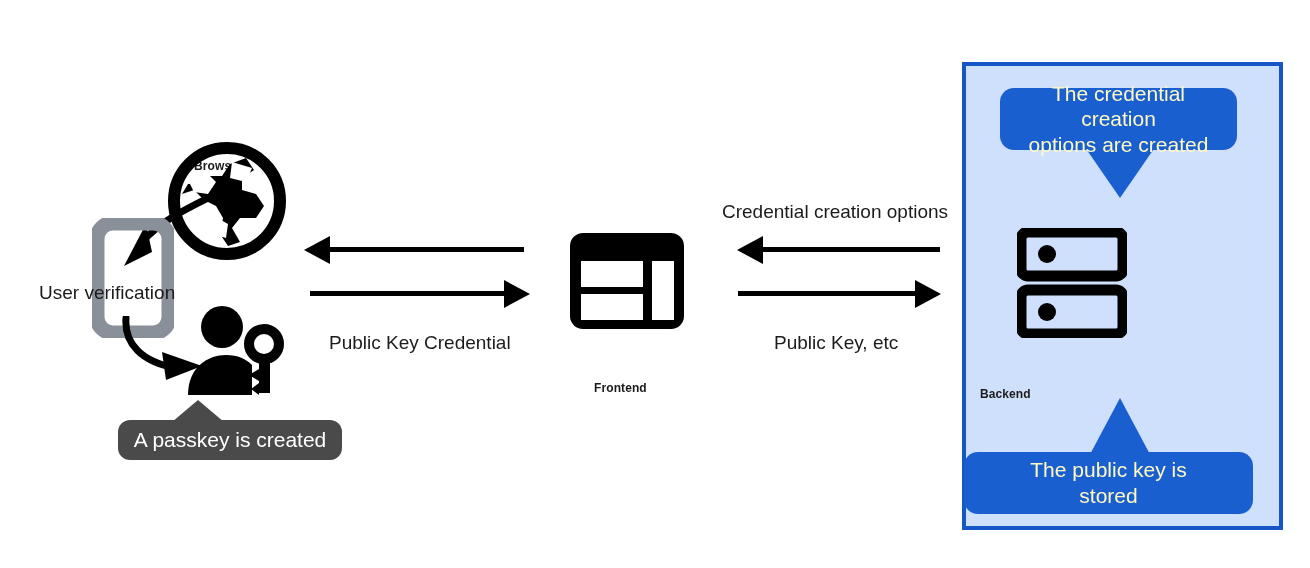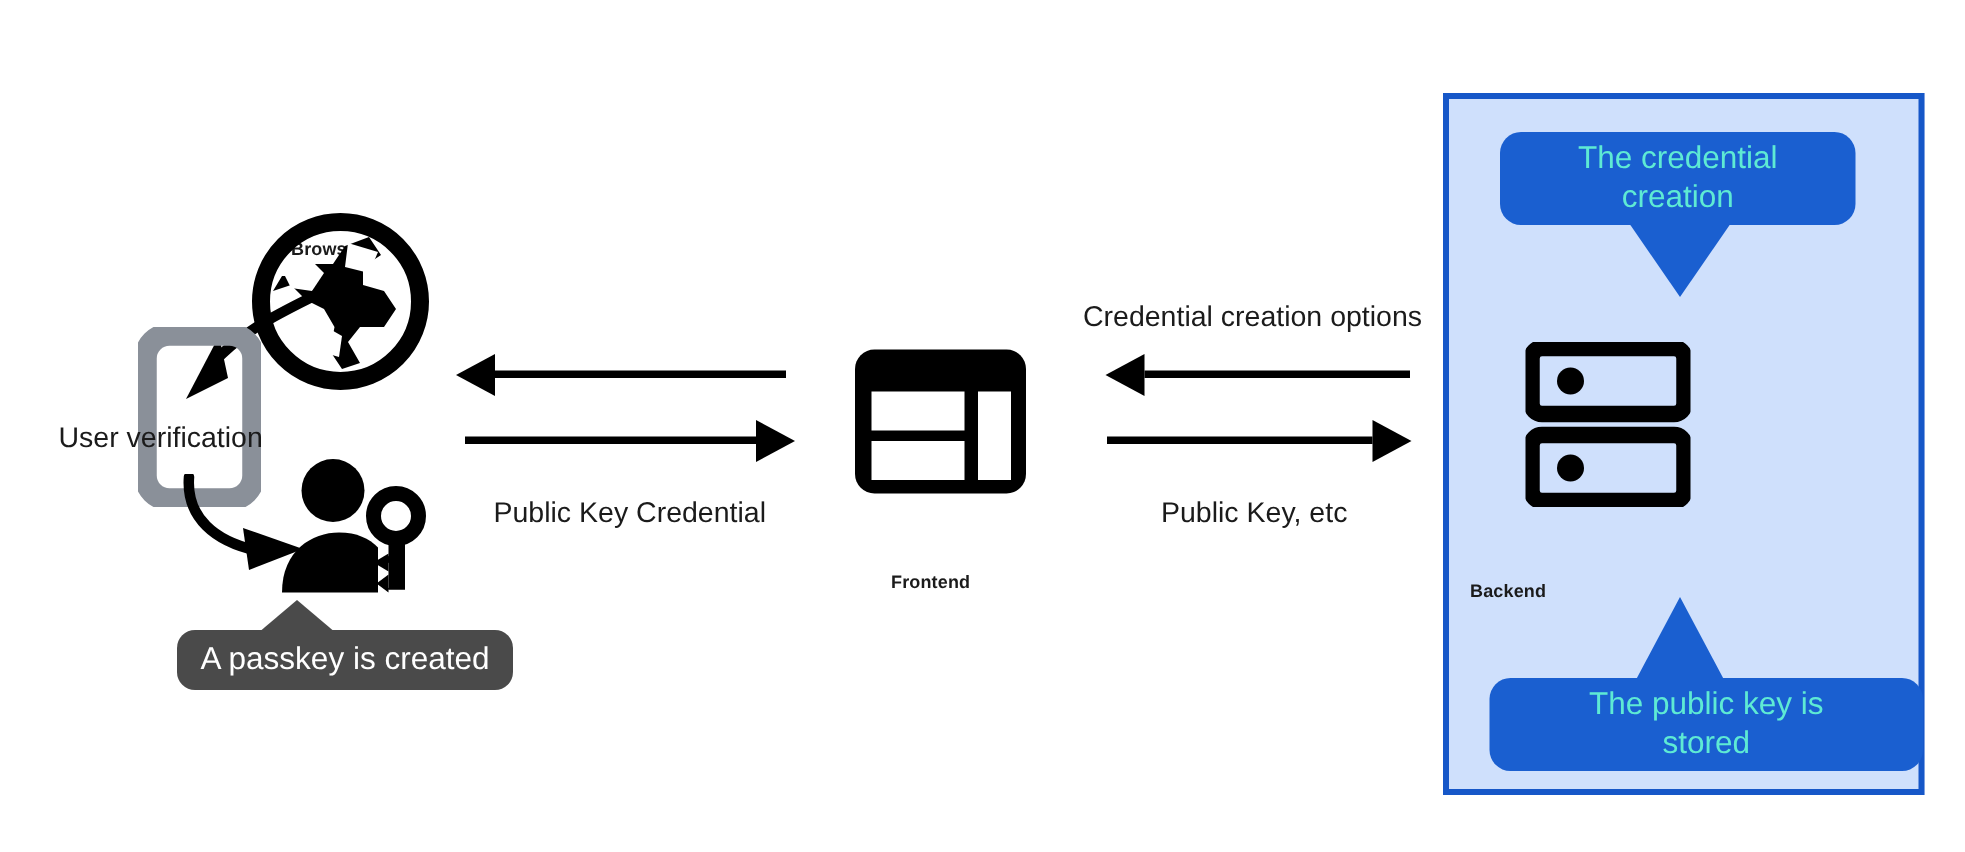--- a/index.html
+++ b/index.html
@@ -64,21 +64,21 @@
     background: #cfe0fc;
     border: 4px solid #1657c8;
     box-sizing: border-box;
   }
 
   
   .callout {
     position: absolute;
     background: #1a5fd0;
     border-radius: 14px;
-    color: #5eead4;
+    color: #fef9c3;
     font-size: 21px;
     font-weight: 400;
     text-align: center;
     display: flex;
     align-items: center;
     justify-content: center;
     line-height: 1.22;
     box-sizing: border-box;
     padding: 7px 12px;
   }
@@ -126,37 +126,38 @@
 
 <div id="canvas">
 
   <div class="abs blue-panel" style="left:962px; top:62px; width:321px; height:468px;"></div>
 
   <div class="callout-tail tail-down" style="left:1080px; top:140px;"></div>
 
   <div class="callout" style="left:1000px; top:88px; width:237px; height:62px;">
     <span>
       <span>The credential creation</span><br>
+      <span>options are created</span>
     </span>
   </div>
 
   <div class="abs" style="left:1017px; top:228px; width:110px; height:110px;">
     <svg width="110" height="110" viewBox="0 0 110 110" aria-hidden="true">
       <rect x="4" y="4" width="102" height="44" rx="7" ry="7" fill="none" stroke="#000" stroke-width="11"></rect>
       <circle cx="30" cy="26" r="9" fill="#000"></circle>
       <rect x="4" y="62" width="102" height="44" rx="7" ry="7" fill="none" stroke="#000" stroke-width="11"></rect>
       <circle cx="30" cy="84" r="9" fill="#000"></circle>
     </svg>
   </div>
 
   <div class="abs label label-bold" style="left:980px; top:347px;">Backend</div>
 
   <div class="callout-tail tail-up" style="left:1087px; top:398px;"></div>
 
-  <div class="callout" style="left:993px; top:452px; width:289px; height:62px;text-align:center;">
+  <div class="callout" style="left:964px; top:452px; width:289px; height:62px;text-align:center;">
     <span>
       <span>The public key is</span><br>
       <span>stored</span>
     </span>
   </div>
 
   <div class="abs label label-bold" style="left:194px; top:119px;">Browser</div>
 
   <div class="abs" style="left:168px; top:142px; width:118px; height:118px;">
     <svg width="118" height="118" viewBox="0 0 118 118" aria-hidden="true">

